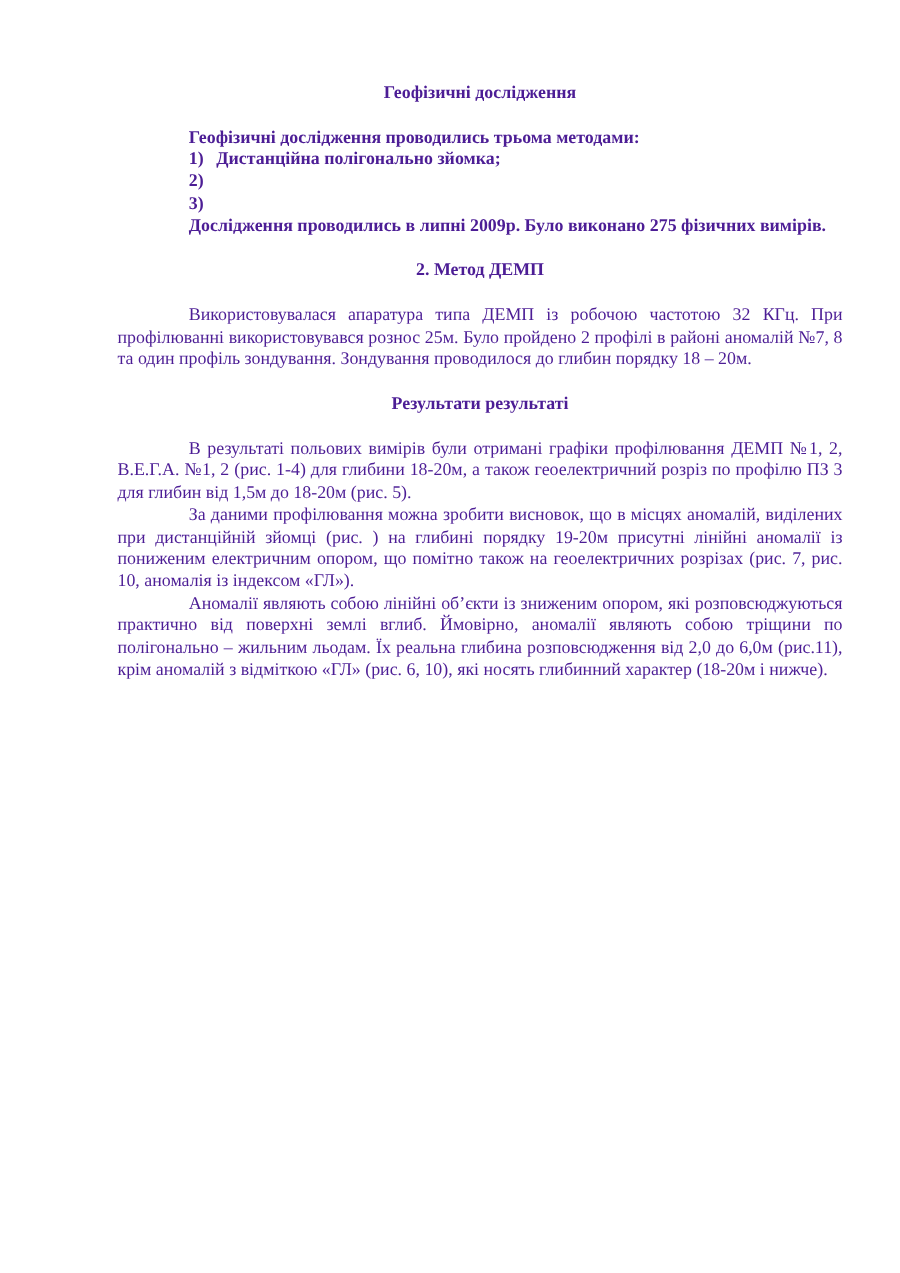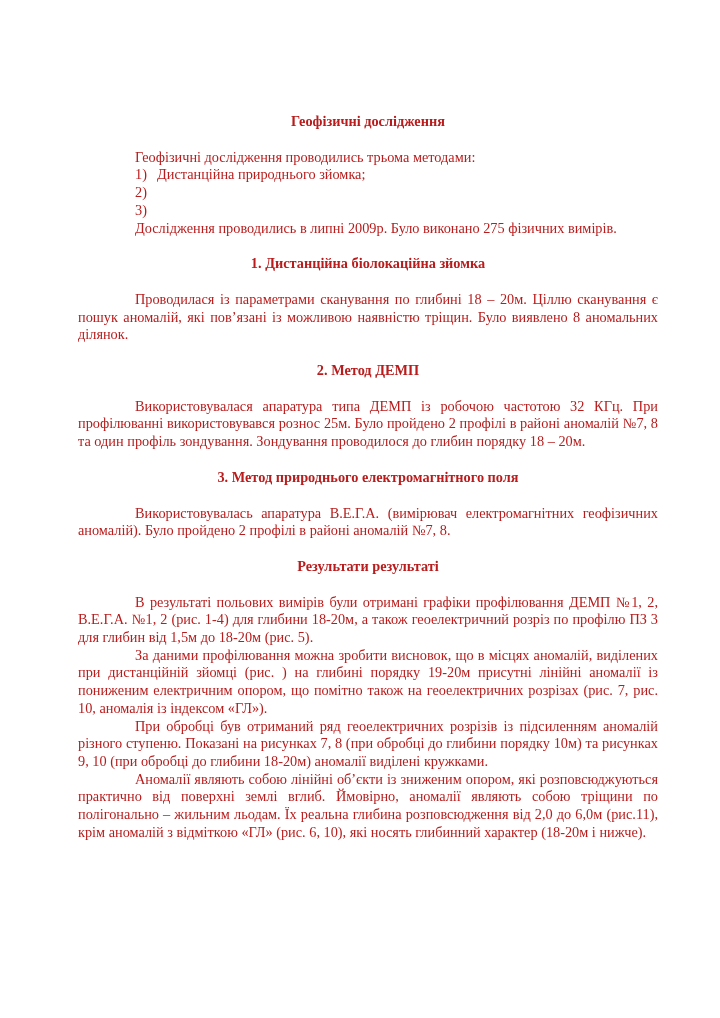--- a/index.html
+++ b/index.html
@@ -1,72 +1,63 @@
 <!DOCTYPE html>
 <html><head>
   <meta charset="utf-8">
   <style>
     html, body { margin: 0; padding: 0; background: #ffffff; }
     body { width: 720px; height: 1018px; position: relative; overflow: hidden; }
     .page {
-      position: absolute; left: 78px; top: 66px; width: 580px;
+      position: absolute; left: 94px; top: 66px; width: 580px;
       font-family: "Liberation Serif", "DejaVu Serif", serif;
-      font-size: 14.3px; line-height: 17.7px; color: #b91c1c; margin-top: 47px;
+      font-size: 14.3px; line-height: 17.7px; color: #4c1d95;
     }
     h1, h2 {
       font-size: 14.3px; font-weight: bold; text-align: center;
       margin: 0; line-height: 17.7px;
     }
     h1 { margin-bottom: 18px; }
     h2 { margin-top: 18px; margin-bottom: 18px; }
-    .intro { padding-left: 57px; }
+    .intro { padding-left: 57px; font-weight: bold; }
     .intro p { margin: 0; }
     .list { margin: 0; padding: 0; list-style: none; }
     .list li { display: flex; }
     .list .num { width: 22px; display: inline-block; }
     p.para { margin: 0; text-align: justify; text-indent: 57px; }
   </style>
 </head>
 <body>
 
 <div class="page">
   <h1>Геофізичні дослідження</h1>
 
   <div class="intro">
     <p>Геофізичні дослідження проводились трьома методами:</p>
     <ul class="list">
       <li>
         <span class="num">1)</span>
-        <span>Дистанційна природнього зйомка;</span>
+        <span>Дистанційна полігонально зйомка;</span>
       </li>
       <li>
         <span class="num">2)</span>
       </li>
       <li>
         <span class="num">3)</span>
       </li>
     </ul>
     <p>Дослідження проводились в липні 2009р. Було виконано 275 фізичних вимірів.</p>
   </div>
 
-  <section>
-    <h2>1. Дистанційна біолокаційна зйомка</h2>
-    <p class="para">Проводилася із параметрами сканування по глибині 18 – 20м. Ціллю сканування є пошук аномалій, які пов’язані із можливою наявністю тріщин. Було виявлено 8 аномальних ділянок.</p>
-  </section>
 
   <section>
     <h2>2. Метод ДЕМП</h2>
     <p class="para">Використовувалася апаратура типа ДЕМП із робочою частотою 32 КГц. При профілюванні використовувався рознос 25м. Було пройдено 2 профілі в районі аномалій №7, 8 та один профіль зондування. Зондування проводилося до глибин порядку 18 – 20м.</p>
   </section>
 
-  <section>
-    <h2>3. Метод природнього електромагнітного поля</h2>
-    <p class="para">Використовувалась апаратура В.Е.Г.А. (вимірювач електромагнітних геофізичних аномалій). Було пройдено 2 профілі в районі аномалій №7, 8.</p>
-  </section>
 
   <section>
     <h2>Результати результаті</h2>
     <p class="para">В результаті польових вимірів були отримані графіки профілювання ДЕМП №1, 2, В.Е.Г.А. №1, 2 (рис. 1-4) для глибини 18-20м, а також геоелектричний розріз по профілю ПЗ 3 для глибин від 1,5м до 18-20м (рис. 5).</p>
     <p class="para">За даними профілювання можна зробити висновок, що в місцях аномалій, виділених при дистанційній зйомці (рис.   ) на глибині порядку 19-20м присутні лінійні аномалії із пониженим електричним опором, що помітно також на геоелектричних розрізах (рис. 7, рис. 10, аномалія із індексом «ГЛ»).</p>
-    <p class="para">При обробці був отриманий ряд геоелектричних розрізів із підсиленням аномалій різного ступеню. Показані на рисунках 7, 8 (при обробці до глибини порядку 10м) та рисунках 9, 10 (при обробці до глибини 18-20м) аномалії виділені кружками.</p>
     <p class="para">Аномалії являють собою лінійні об’єкти із зниженим опором, які розповсюджуються практично від поверхні землі вглиб. Ймовірно, аномалії являють собою тріщини по полігонально – жильним льодам. Їх реальна глибина розповсюдження від 2,0 до 6,0м (рис.11), крім аномалій з відміткою «ГЛ» (рис. 6, 10), які носять глибинний характер (18-20м і нижче).</p>
   </section>
 </div>
 
 </body></html>

